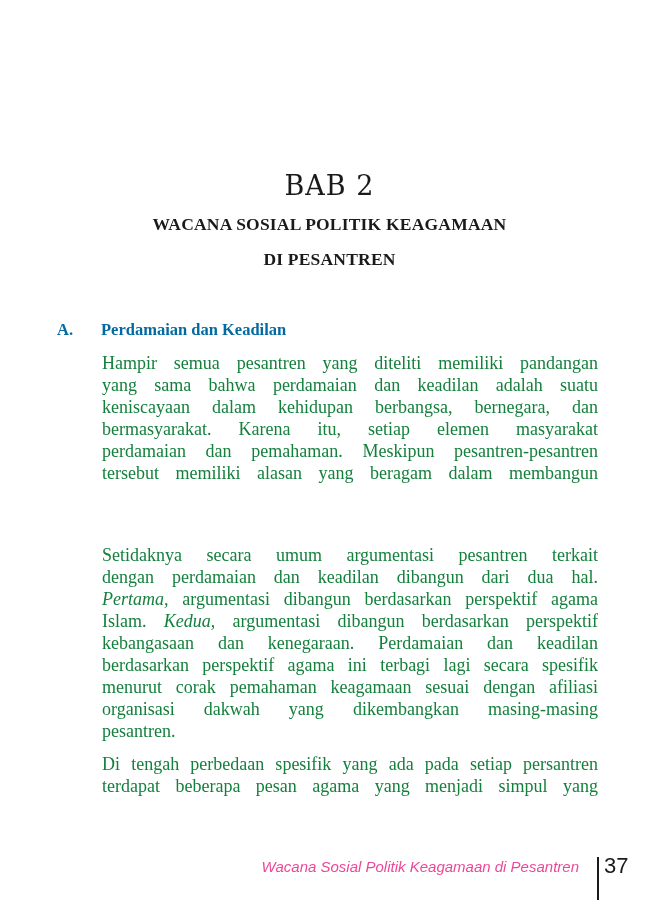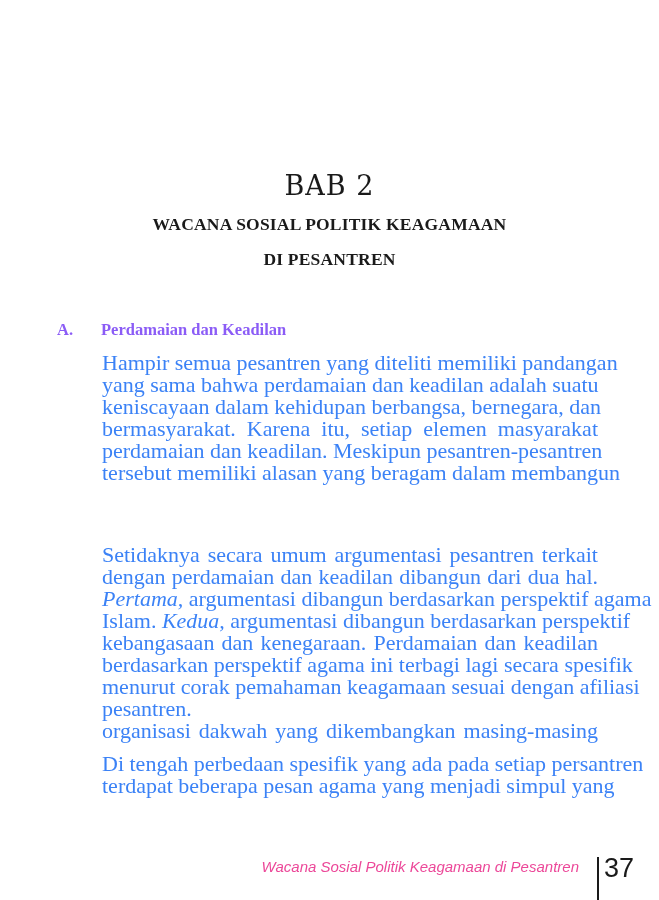--- a/index.html
+++ b/index.html
@@ -48,35 +48,35 @@
     .chapter-title.l1 { top: 214px; }
     .chapter-title.l2 { top: 249px; }
 
     .section-head {
       position: absolute;
       top: 320px;
       left: 57px;
       font-family: "Liberation Serif", serif;
       font-weight: bold;
       font-size: 16.5px;
-      color: #8b5cf6;
+      color: #0369a1;
     }
     .section-head .letter {
       display: inline-block;
       width: 44px;
     }
 
     .para {
       position: absolute;
       left: 102px;
       width: 496px;
       font-family: "Liberation Serif", serif;
-      font-size: 22px;
+      font-size: 18px;
       line-height: 22px;
-      color: #3b82f6;
+      color: #15803d;
     }
     .para .line {
       display: block;
       text-align: justify;
       text-align-last: justify;
       white-space: nowrap;
       height: 22px;
     }
     .para .line.last {
       text-align-last: left;
@@ -101,21 +101,21 @@
       top: 857px;
       width: 2px;
       height: 43px;
       background: #1a1a1a;
     }
     .page-number {
       position: absolute;
       left: 604px;
       top: 853px;
       font-family: "Liberation Sans", sans-serif;
-      font-size: 27px;
+      font-size: 22px;
       color: #1a1a1a;
     }
   </style>
 </head>
 <body>
 
 <div class="page">
 
   <div class="chapter-num">BAB 2</div>
   <div class="chapter-title l1">WACANA SOSIAL POLITIK KEAGAMAAN</div>
@@ -123,34 +123,34 @@
 
   <div class="section-head">
     <span class="letter">A.</span><span>Perdamaian dan Keadilan</span>
   </div>
 
   <div class="para p1">
     <span class="line">Hampir semua pesantren yang diteliti memiliki pandangan</span>
     <span class="line">yang sama bahwa perdamaian dan keadilan adalah suatu</span>
     <span class="line">keniscayaan dalam kehidupan berbangsa, bernegara, dan</span>
     <span class="line">bermasyarakat. Karena itu, setiap elemen masyarakat</span>
-    <span class="line">perdamaian dan keadilan. Meskipun pesantren-pesantren</span>
+    <span class="line">perdamaian dan pemahaman. Meskipun pesantren-pesantren</span>
     <span class="line">tersebut memiliki alasan yang beragam dalam membangun</span>
   </div>
 
   <div class="para p2">
     <span class="line">Setidaknya secara umum argumentasi pesantren terkait</span>
     <span class="line">dengan perdamaian dan keadilan dibangun dari dua hal.</span>
     <span class="line"><em>Pertama,</em><span> argumentasi dibangun berdasarkan perspektif agama</span></span>
     <span class="line"><span>Islam. </span><em>Kedua,</em><span> argumentasi dibangun berdasarkan perspektif</span></span>
     <span class="line">kebangasaan dan kenegaraan. Perdamaian dan keadilan</span>
     <span class="line">berdasarkan perspektif agama ini terbagi lagi secara spesifik</span>
     <span class="line">menurut corak pemahaman keagamaan  sesuai dengan afiliasi</span>
+    <span class="line">organisasi dakwah yang dikembangkan masing-masing</span>
     <span class="line last">pesantren.</span>
-    <span class="line">organisasi dakwah yang dikembangkan masing-masing</span>
   </div>
 
   <div class="para p3">
     <span class="line">Di tengah perbedaan spesifik yang ada pada setiap persantren</span>
     <span class="line">terdapat beberapa pesan agama yang menjadi simpul yang</span>
   </div>
 
   <div class="footer-title">Wacana Sosial Politik Keagamaan di Pesantren</div>
   <div class="footer-bar"></div>
   <div class="page-number">37</div>

